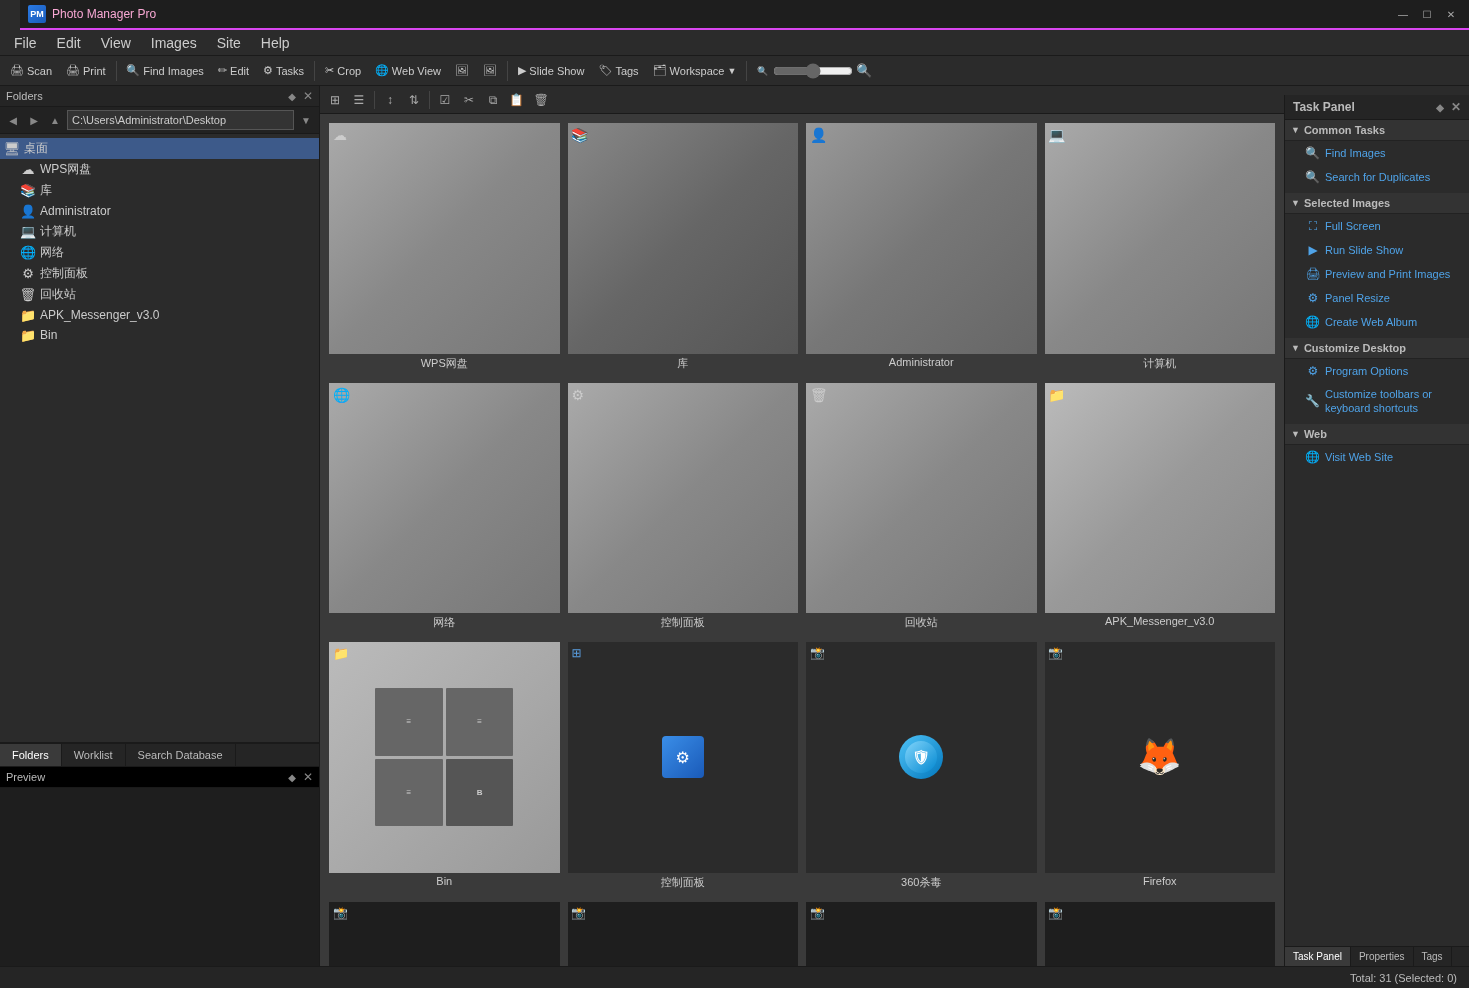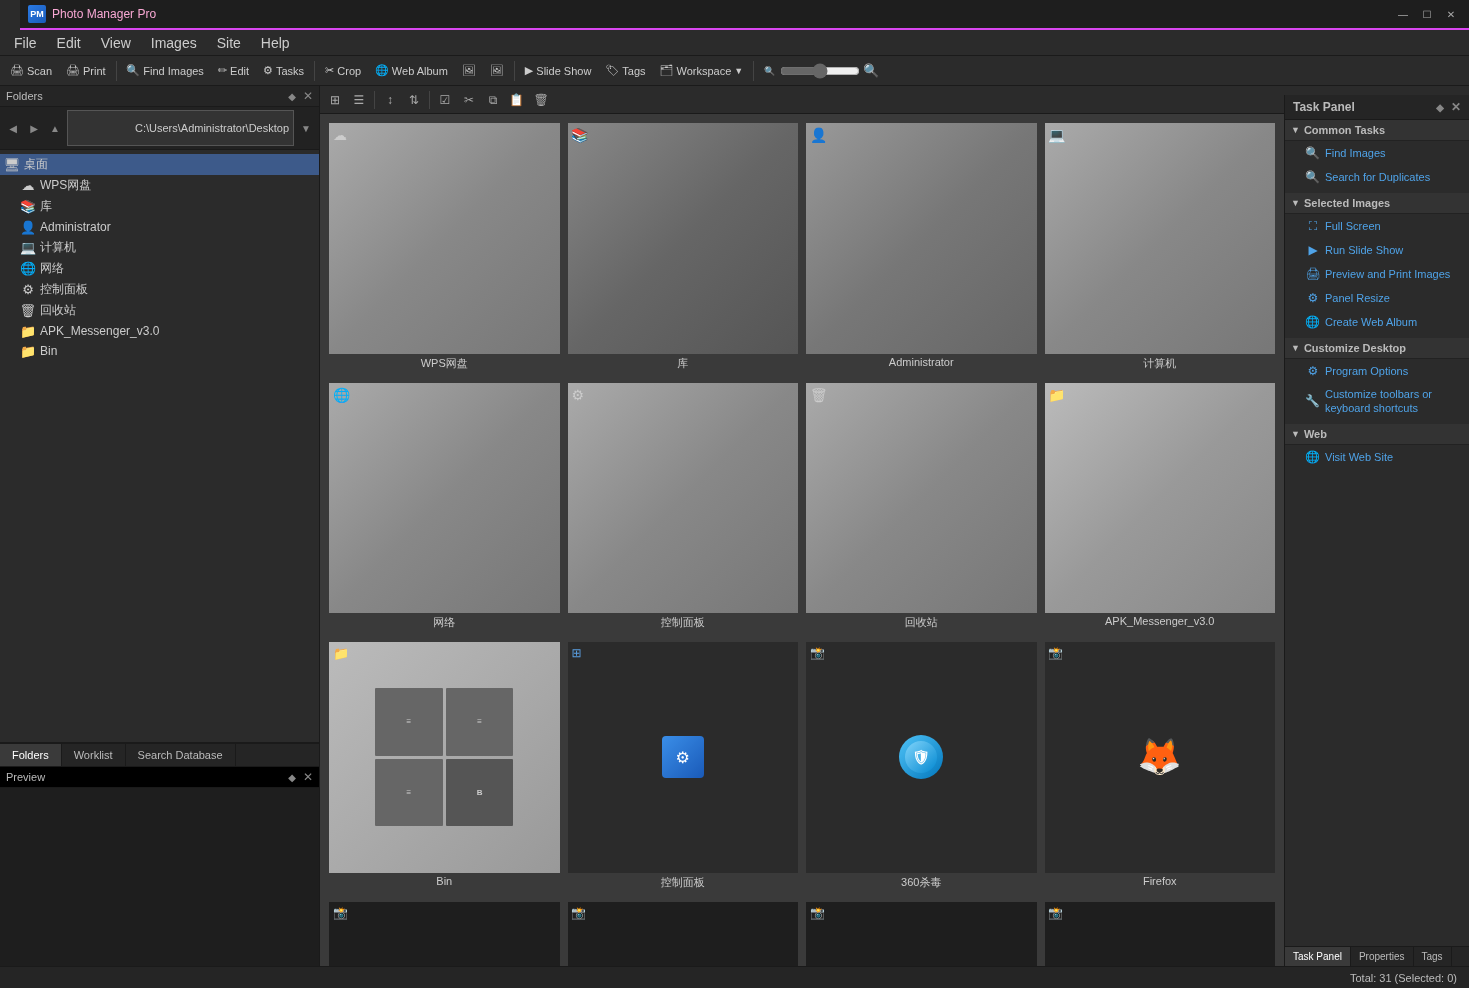--- a/index.html
+++ b/index.html
@@ -132,21 +132,21 @@
       <span>⚙</span>
       <span>Tasks</span>
     </div>
   <div class="tb-sep"></div>
   <div class="tb-btn">
       <span>✂</span>
       <span>Crop</span>
     </div>
   <div class="tb-btn">
       <span>🌐</span>
-      <span>Web Album</span>
+      <span>Web View</span>
     </div>
   <div class="tb-btn">
       <span>🖼</span>
     </div>
   <div class="tb-btn">
       <span>🖼</span>
     </div>
   <div class="tb-sep"></div>
   <div class="tb-btn">
       <span>▶</span>
@@ -177,21 +177,21 @@
         <span>Folders</span>
         <div style="display:flex;align-items:center;gap:3px">
           <span class="panel-resize">◆</span>
           <span class="panel-close">✕</span>
         </div>
       </div>
       <div id="address-bar">
         <div class="nav-btn">◀</div>
         <div class="nav-btn">▶</div>
         <div class="nav-btn">▲</div>
-        <input type="text" style="flex: 1 1 0%; background: rgb(51, 51, 51); border: 1px solid rgb(85, 85, 85); color: rgb(204, 204, 204); padding: 2px 4px; font-size: 11px; height: 36px; text-align: right;" value="C:\Users\Administrator\Desktop">
+        <input type="text" style="flex: 1 1 0%; background: rgb(51, 51, 51); border: 1px solid rgb(85, 85, 85); color: rgb(204, 204, 204); padding: 2px 4px; font-size: 11px; height: 20px;" value="C:\Users\Administrator\Desktop">
         <div class="nav-btn">▼</div>
       </div>
       <div id="tree">
         <div class="tree-item selected">
           <span class="indent" style="width:0px"></span>
           <span class="tree-icon">🖥</span>
           <span>桌面</span>
         </div>
         <div class="tree-item">
           <span class="indent" style="width:16px"></span>

